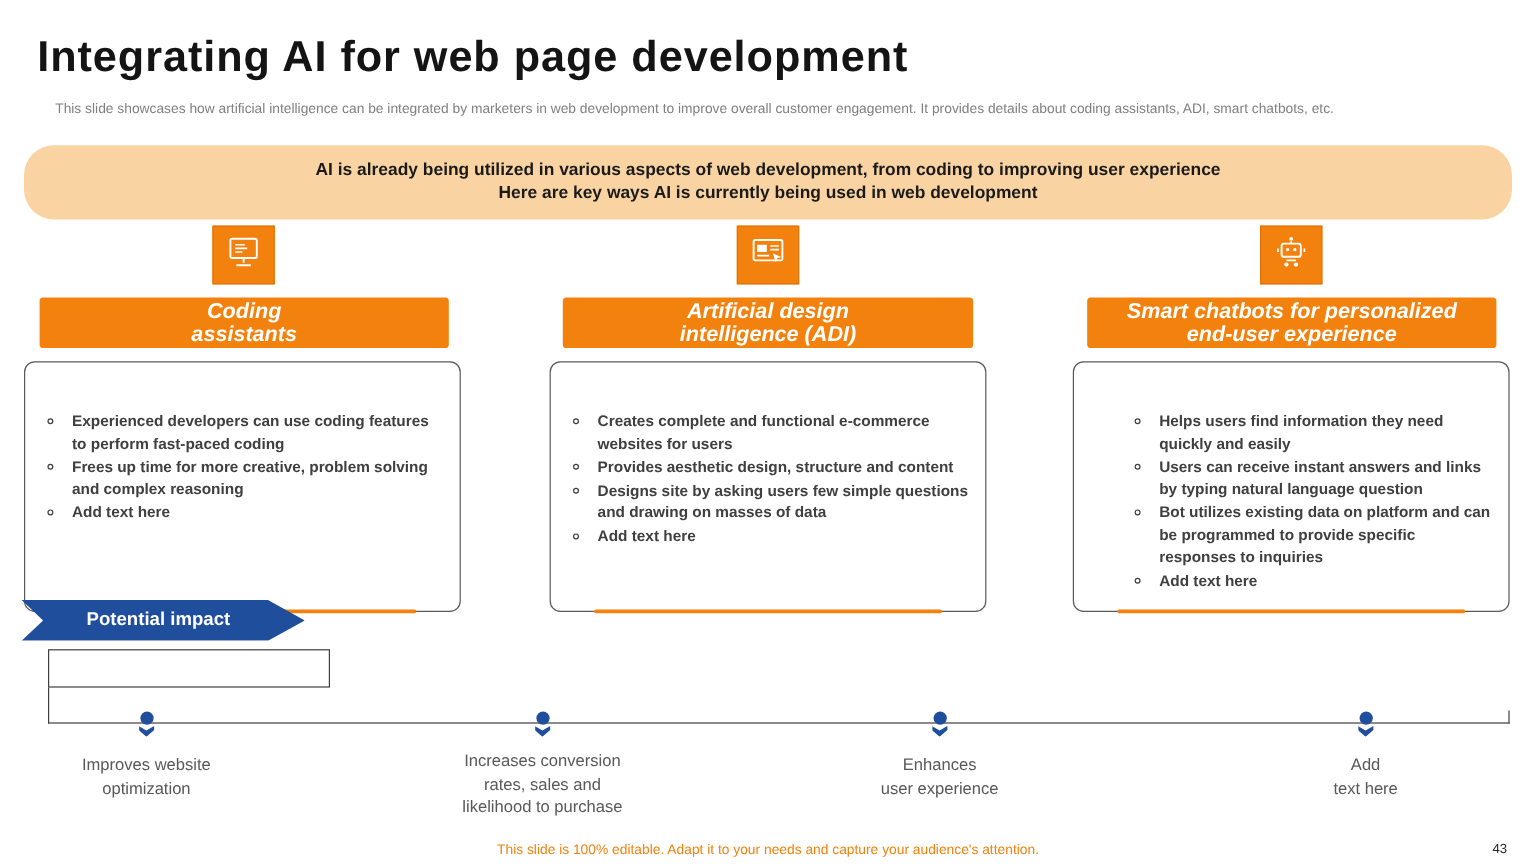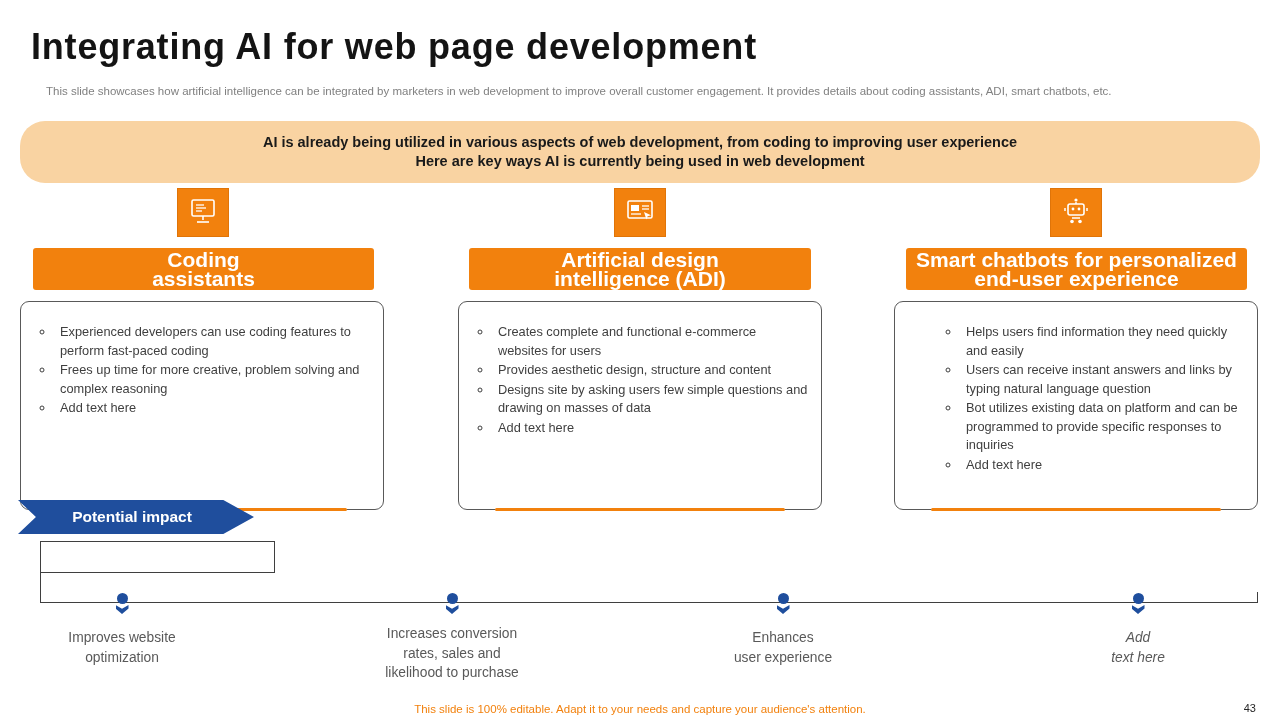--- a/index.html
+++ b/index.html
@@ -11,30 +11,30 @@
 
   .banner { position:absolute; left:20px; top:121px; width:1240px; height:62px; background:#F9D3A2;
             border-radius:25px; display:flex; align-items:center; justify-content:center; text-align:center;
             font-size:14.5px; font-weight:bold; color:#1a1a1a; line-height:19px; white-space:pre-line; }
 
   .icon-box { position:absolute; top:188px; width:52px; height:49px; background:#F2810D; border:1px solid #E07408;
               display:flex; align-items:center; justify-content:center; }
   .icon-box.c1 { left:177px; } .icon-box.c2 { left:614px; } .icon-box.c3 { left:1050px; }
 
   .header-bar { position:absolute; top:248px; height:42px; background:#F2810D; color:#ffffff; font-weight:bold;
-                font-size:21px; display:flex; align-items:center; justify-content:center; text-align:center;
-                line-height:19px; white-space:pre-line; border-radius:3px; }
+                font-size:18px; display:flex; align-items:center; justify-content:center; text-align:center;
+                line-height:19px; white-space:pre-line; border-radius:3px;font-style:italic; }
   .header-bar.c1 { left:33px;  width:341px; }
   .header-bar.c2 { left:469px; width:342px; }
   .header-bar.c3 { left:906px; width:341px; }
 
   .content-box { position:absolute; top:301px; width:364px; height:209px; background:#ffffff;
                  border:1px solid #595959; border-radius:9px; }
   .content-box.c1 { left:20px; } .content-box.c2 { left:458px; } .content-box.c3 { left:894px;padding-left:32px; }
-  .bullets { margin:21px 12px 0 8px; padding-left:26px; list-style-type:circle; }
+  .bullets { margin:40px 12px 0 8px; padding-left:26px; list-style-type:circle;font-weight:bold; }
   .bullets li { font-size:12.8px; color:#3f3f3f; line-height:18.5px; margin-bottom:1px; padding-left:5px; }
   .underline { position:absolute; bottom:-2px; left:50%; transform:translateX(-50%); width:290px; height:3px;
                background:#F2810D; border-radius:2px; }
 
   .impact-outline { position:absolute; left:40px; top:541px; width:235px; height:32px; border:1px solid #3f3f3f; background:#ffffff; }
   .impact-ribbon { position:absolute; left:18px; top:500px; width:236px; height:34px; background:#1F4E9D;
                    clip-path:polygon(0 0, 87% 0, 100% 50%, 87% 100%, 0 100%, 7.6% 50%);
                    color:#ffffff; font-weight:bold; font-size:15.5px; display:flex; align-items:center;
                    justify-content:center; padding-left:10px; padding-right:18px; }
 
@@ -45,21 +45,21 @@
   .marker { position:absolute; top:593px; width:14px; display:flex; flex-direction:column; align-items:center; }
   .marker .dot { width:11px; height:11px; border-radius:50%; background:#1F4E9D; }
   .marker .chev { width:13px; height:9px; margin-top:1px; background:#1F4E9D;
                   clip-path:polygon(0 0, 50% 42%, 100% 0, 100% 38%, 50% 100%, 0 38%); }
   .marker.m1 { left:115px; } .marker.m2 { left:445px; } .marker.m3 { left:776px; } .marker.m4 { left:1131px; }
 
   .tl-label { position:absolute; font-size:13.8px; color:#595959; text-align:center; line-height:19.5px; white-space:pre-line; }
   .tl-label.l1 { left:42px;   top:628px; width:160px; }
   .tl-label.l2 { left:367px;  top:624px; width:170px; }
   .tl-label.l3 { left:703px;  top:628px; width:160px; }
-  .tl-label.l4 { left:1088px; top:628px; width:100px;font-style:italic; }
+  .tl-label.l4 { left:1088px; top:628px; width:100px; }
 
   .footer { position:absolute; left:0; right:0; top:703px; text-align:center; font-size:11.5px; color:#F2810D; }
   .page-number { position:absolute; right:24px; top:702px; font-size:11px; color:#262626; }
 </style>
 </head>
 <body>
 
 <div class="slide">
 
   <div class="title">Integrating AI for web page development</div>

